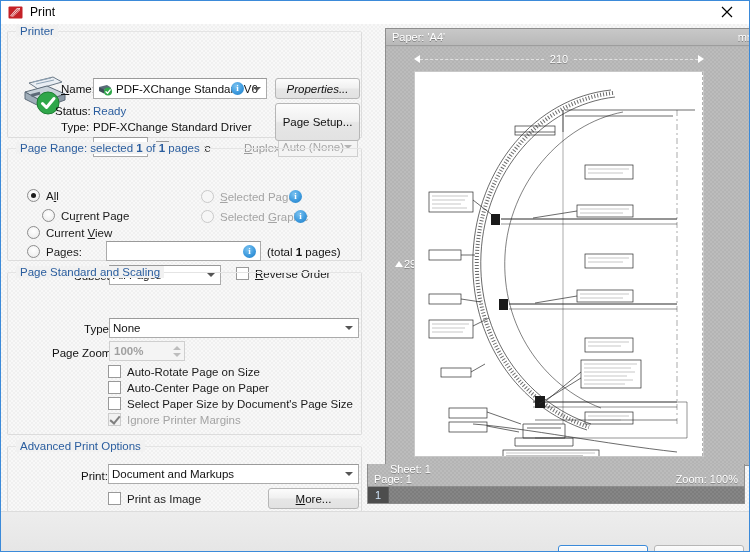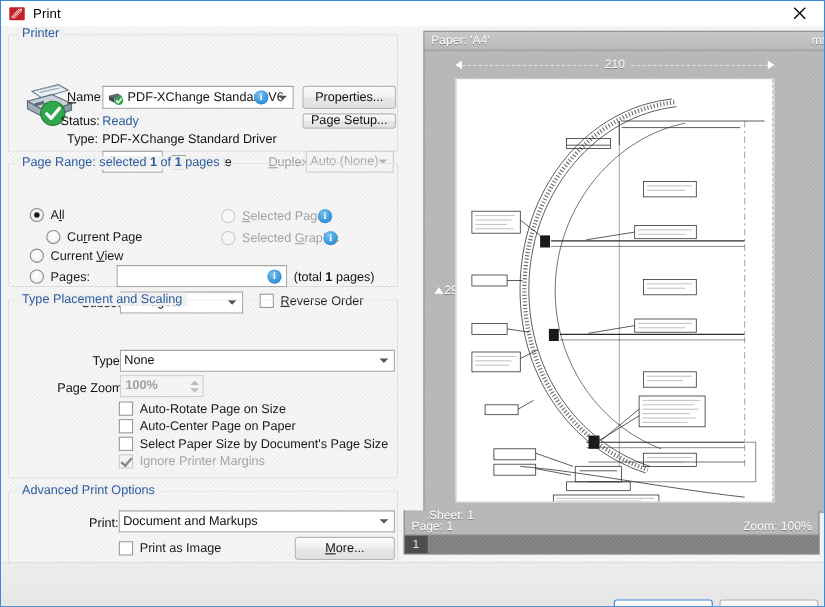--- a/index.html
+++ b/index.html
@@ -472,21 +472,21 @@
     <div class="combo" style="left:108px; top:241px; width:112px; height:20px;">
       <span>All Pages</span>
       <span class="arrow"></span>
     </div>
     <div class="check" style="left:235px; top:243px;">
       <span class="cbox"></span>
       <span class="clabel"><span class="u">R</span>everse Order</span>
     </div>
 
     <div class="group" style="left:6px; top:248px; width:355px; height:163px;">
-      <span class="gtitle">Type Placement and Scaling</span>
+      <span class="gtitle">Page Standard and Scaling</span>
     </div>
 
     <span class="lbl" style="left:83px; top:299px;">Type:</span>
     <div class="combo" style="left:108px; top:294px; width:250px; height:20px;">
       <span>None</span>
       <span class="arrow"></span>
     </div>
 
     <span class="lbl" style="left:51px; top:323px;">Page Zoom:</span>
     <div class="spin disabled" style="left:108px; top:317px; width:76px; height:20px;">
@@ -524,24 +524,24 @@
       <span class="arrow"></span>
     </div>
     <div class="check" style="left:107px; top:468px;">
       <span class="cbox"></span>
       <span class="clabel">Print as Image</span>
     </div>
     <div class="btn" style="left:267px; top:464px; width:91px; height:21px;">
       <span><span class="u">M</span>ore...</span>
     </div>
 
-    <div class="btn" style="left:274px; top:54px; width:85px; height:21px;">
+    <div class="btn" style="left:274px; top:54px; width:85px; height:21px;font-style:italic;">
       <span>Properties...</span>
     </div>
-    <div class="btn" style="left:274px; top:79px; width:85px; height:14px;">
+    <div class="btn" style="left:274px; top:79px; width:85px; height:38px;">
       <span>Page Setup...</span>
     </div>
 
     <div id="preview-pane">
       <div id="paper-bar">
         <span>Paper: 'A4'</span>
         <span>mm</span>
       </div>
 
       <div id="preview-canvas">

